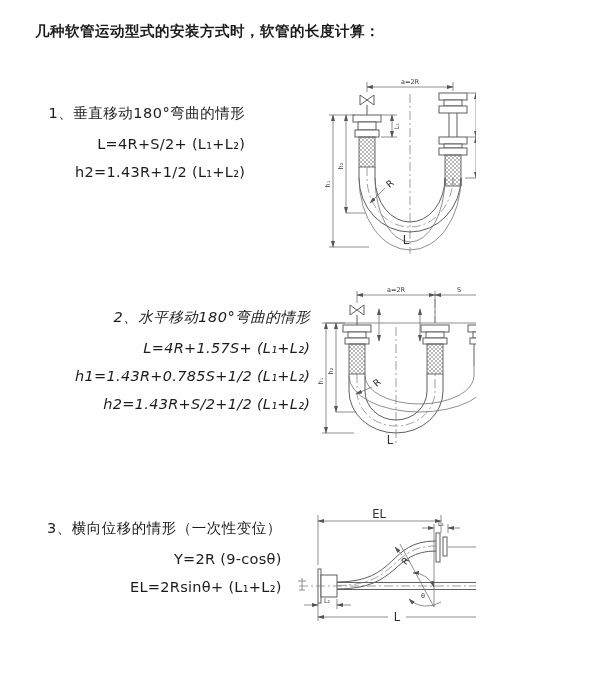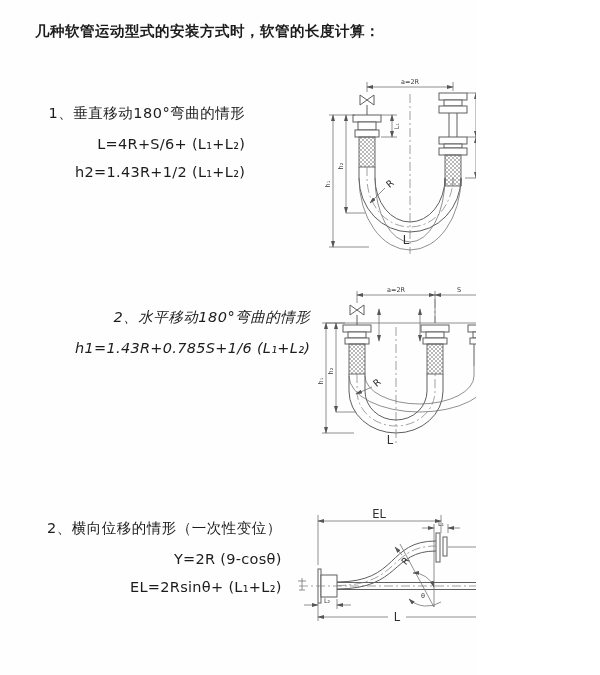--- a/index.html
+++ b/index.html
@@ -35,31 +35,33 @@
 </style>
 </head>
 <body>
 
 <div class="page">
 
   <div class="doc-title">几种软管运动型式的安装方式时，软管的长度计算：</div>
 
   <div class="sec" id="sec1">
     <div class="sec-heading">1、垂直移动180°弯曲的情形</div>
-    <div class="formula">L=4R+S/6+ (L₁+L₂)</div>
+    <div class="formula">L=4R+S/2+ (L₁+L₂)</div>
     <div class="formula">h2=1.43R+1/2 (L₁+L₂)</div>
   </div>
 
   <div class="sec" id="sec2">
     <div class="sec-heading">2、水平移动180°弯曲的情形</div>
-    <div class="formula">h1=1.43R+0.785S+1/6 (L₁+L₂)</div>
+    <div class="formula">L=4R+1.57S+ (L₁+L₂)</div>
+    <div class="formula">h1=1.43R+0.785S+1/2 (L₁+L₂)</div>
+    <div class="formula">h2=1.43R+S/2+1/2 (L₁+L₂)</div>
   </div>
 
   <div class="sec" id="sec3">
-    <div class="sec-heading">2、横向位移的情形（一次性变位）</div>
+    <div class="sec-heading">3、横向位移的情形（一次性变位）</div>
     <div class="formula">Y=2R (9-cosθ)</div>
     <div class="formula">EL=2Rsinθ+ (L₁+L₂)</div>
   </div>
 
   <div class="diagram" id="dg1">
     <svg width="285" height="205" viewBox="0 0 285 205">
       <defs>
         <marker id="arr1" viewBox="0 0 10 6" refX="9" refY="3" markerWidth="9" markerHeight="5.4" orient="auto-start-reverse">
           <path d="M0,0 L10,3 L0,6 Z" fill="#555"></path>
         </marker>

